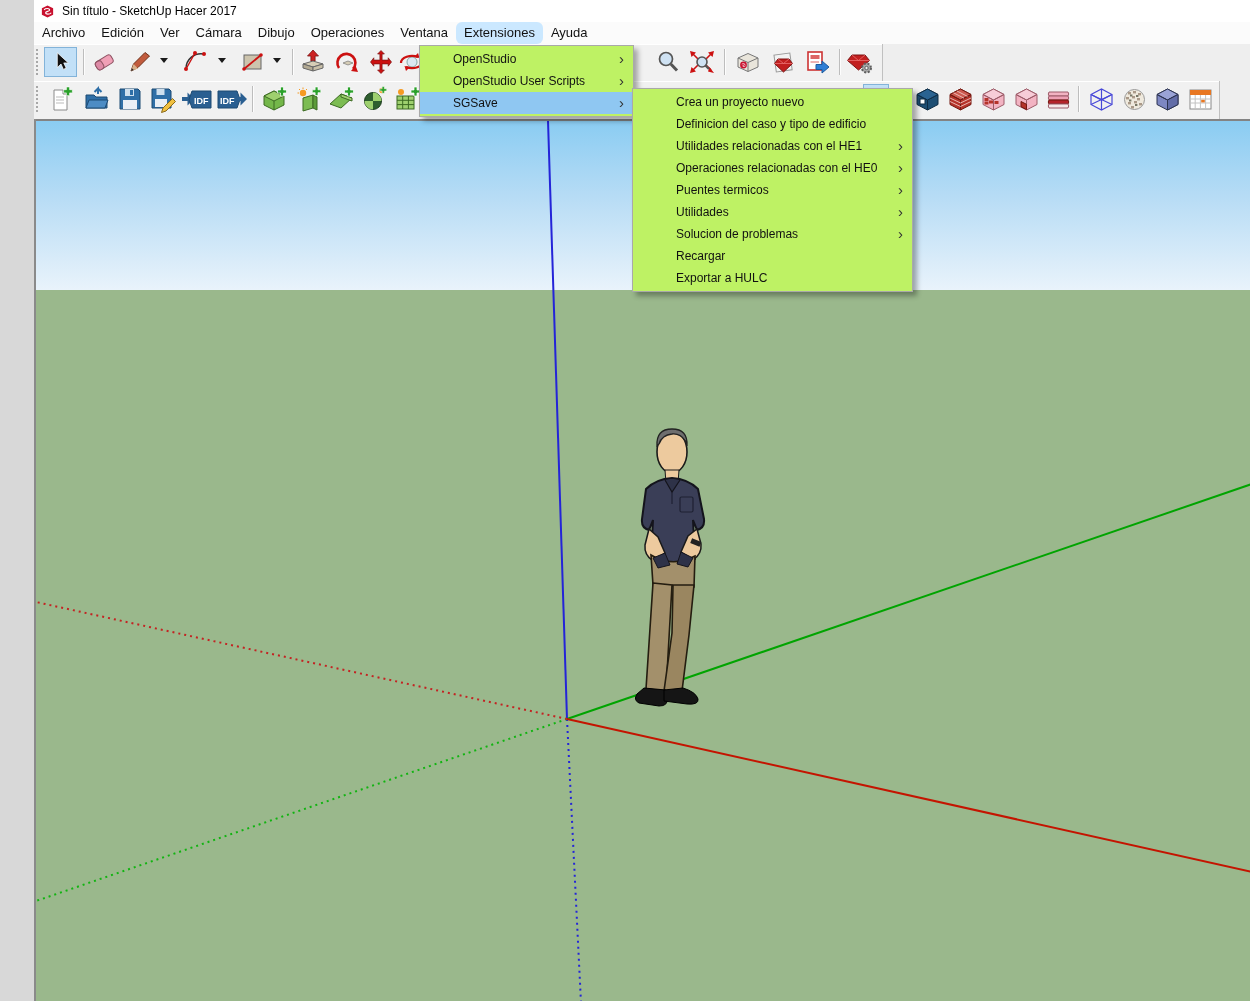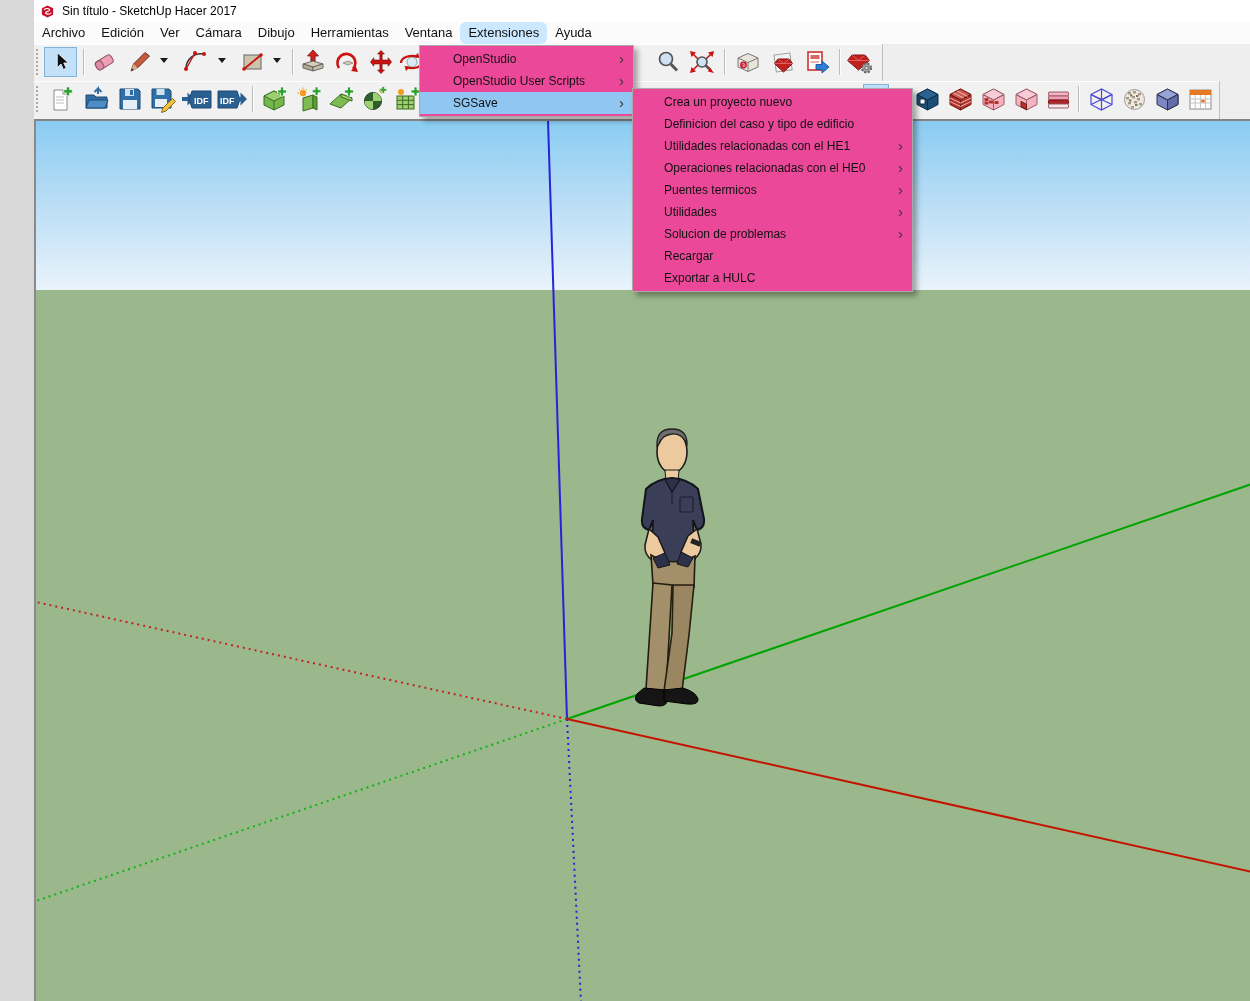--- a/index.html
+++ b/index.html
@@ -29,25 +29,25 @@
 
   
   .winborder{position:absolute;left:0;top:119px;width:2px;height:882px;background:#8a8a8a;}
   .viewport{position:absolute;left:2px;top:119px;width:1248px;height:882px;border-top:2px solid #838383;box-sizing:content-box;overflow:hidden;}
   .sky{position:absolute;left:0;top:0;width:100%;height:169px;background:linear-gradient(180deg,#8accf2 0%,#b7dcf5 45%,#e9f3fb 100%);}
   .ground{position:absolute;left:0;top:169px;width:100%;height:713px;background:#9ab88c;}
   #axes{position:absolute;left:0;top:0;pointer-events:none;}
   #person{position:absolute;left:584px;top:304px;}
 
   
-  .menu{position:absolute;background:#ec4899;border:1px solid #a9a9a9;box-shadow:4px 4px 5px rgba(0,0,0,0.32);padding:2px 0;z-index:50;font-size:12px;}
+  .menu{position:absolute;background:#bef264;border:1px solid #a9a9a9;box-shadow:4px 4px 5px rgba(0,0,0,0.32);padding:2px 0;z-index:50;font-size:12px;}
   #extmenu{left:385px;top:45px;width:213px;}
   #sgmenu{left:598px;top:88px;width:279px;}
   .menu .item{position:relative;height:22px;line-height:22px;padding-left:33px;color:#111;cursor:default;white-space:nowrap;}
-  #sgmenu .item{padding-left:31px;}
+  #sgmenu .item{padding-left:43px;}
   .item .arrow{position:absolute;right:9px;top:0;font-size:15px;color:#333;line-height:21px;}
   .item.hl{background:#8fc7f2;}
 </style>
 </head>
 <body>
 
 <div id="app">
 
   <div class="titlebar">
     <span class="logo">
@@ -58,21 +58,21 @@
     </span>
     <span class="title-text">Sin título - SketchUp Hacer 2017</span>
   </div>
 
   <div class="menubar">
     <span class="mitem">Archivo</span>
     <span class="mitem">Edición</span>
     <span class="mitem">Ver</span>
     <span class="mitem">Cámara</span>
     <span class="mitem">Dibujo</span>
-    <span class="mitem">Herramientas</span>
+    <span class="mitem">Operaciones</span>
     <span class="mitem">Ventana</span>
     <span class="mitem active">Extensiones</span>
     <span class="mitem">Ayuda</span>
   </div>
 
   <div class="tbstrip" id="row1">
     <div class="tbpanel" style="width:848px;"></div>
     <div class="grip"></div>
 
     <div class="tbtn pressed" style="left:10px;width:33px;">

